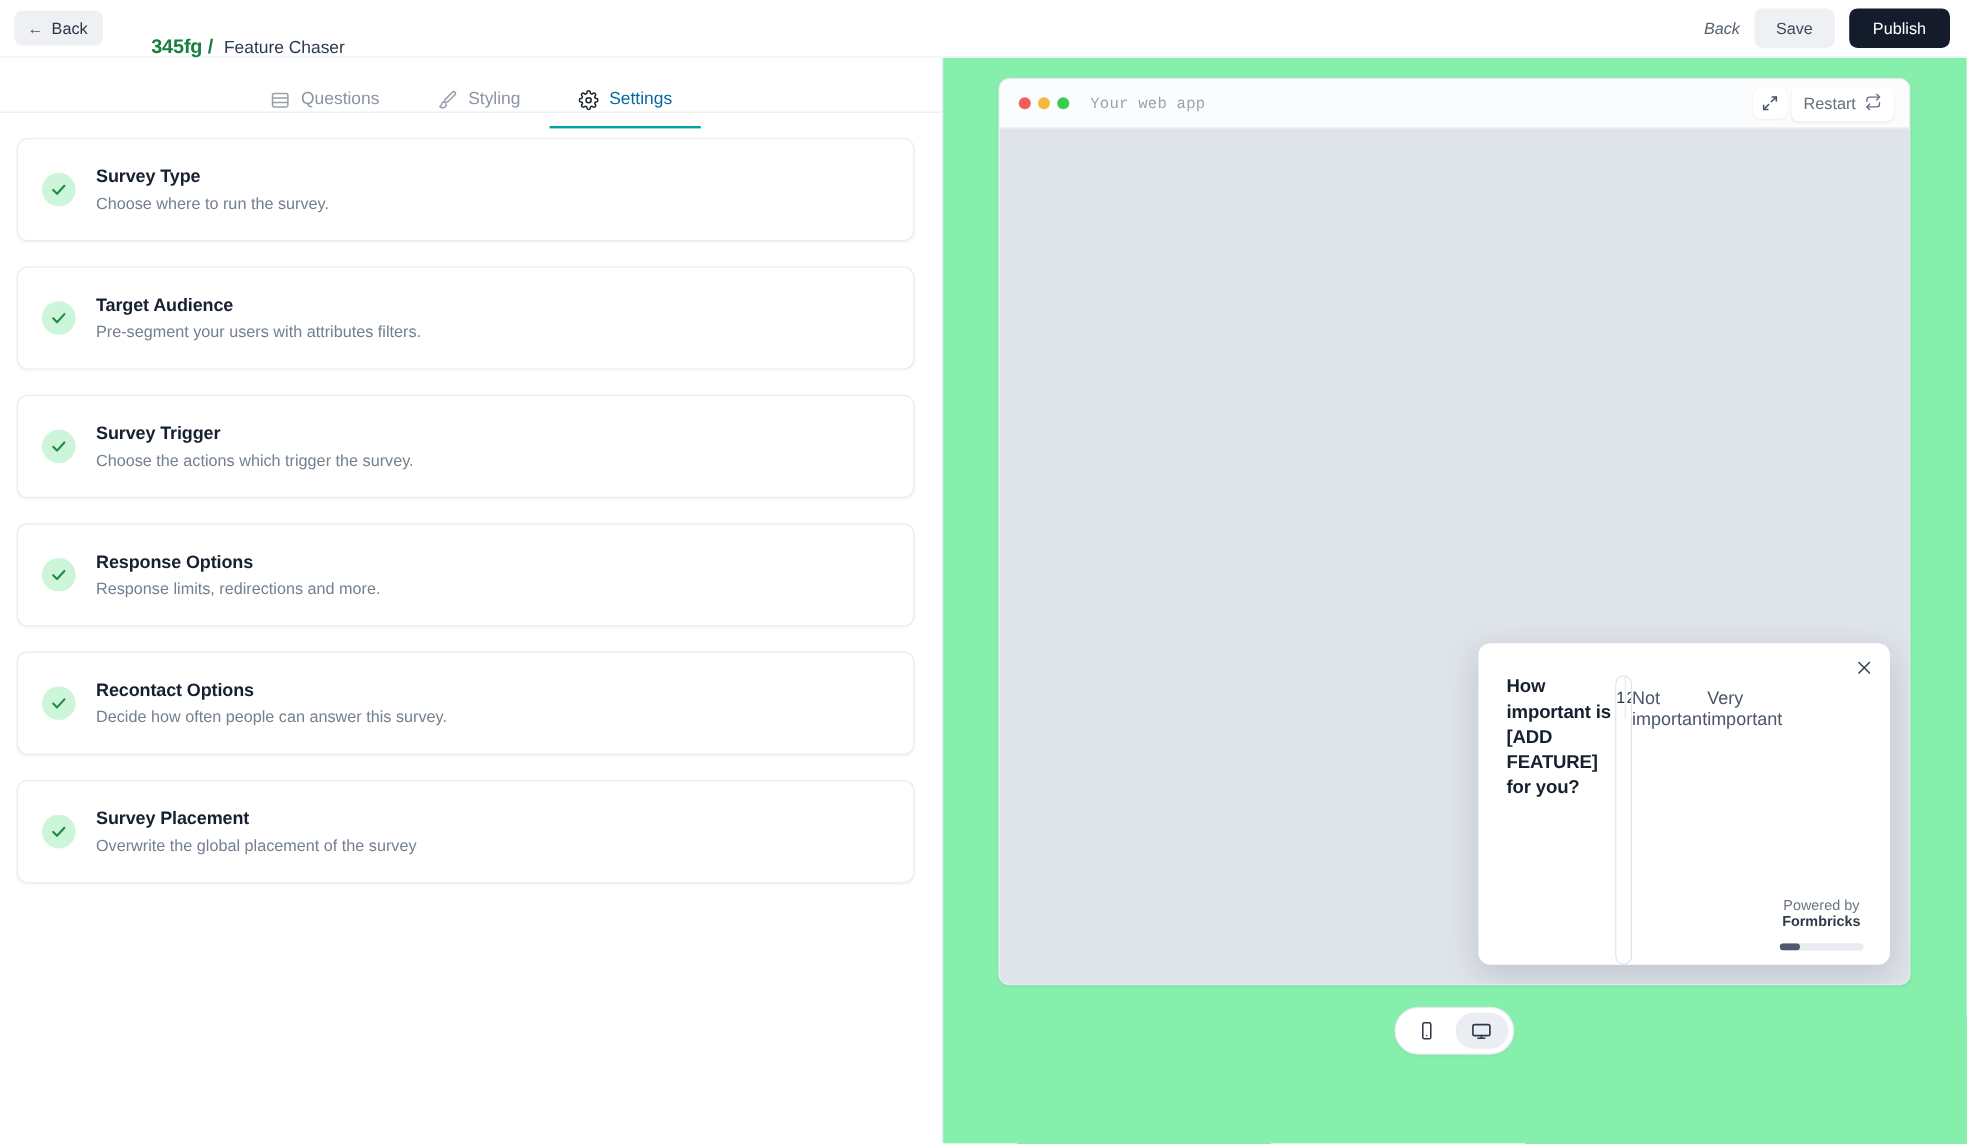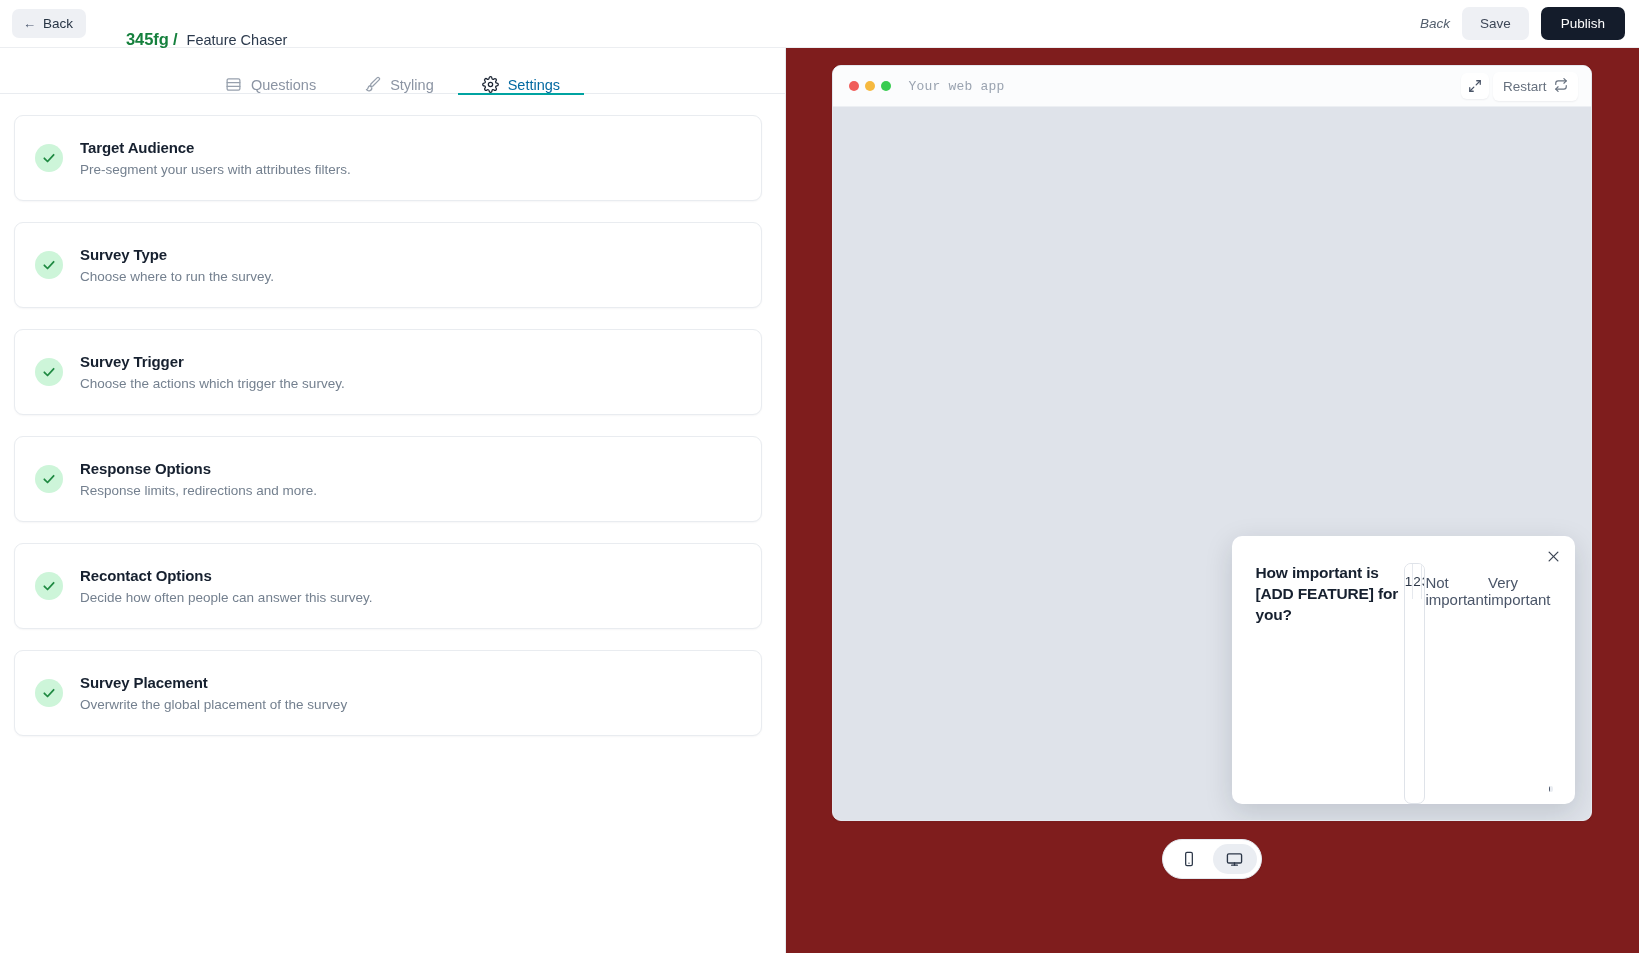--- a/index.html
+++ b/index.html
@@ -48,38 +48,38 @@
   }
 
   
   .body-split { display: flex; height: calc(953px - 48px); }
   .left-pane {
     width: 786px; border-right: 1px solid #e7eaee;
     display: flex; flex-direction: column;
     background: #fff;
   }
   .right-pane {
-    flex: 1; background: #7f1d1d;
+    flex: 1; background: #86efac;
     display: flex; flex-direction: column;
     align-items: center;
     padding: 17px 23px 0 21px;
   }
 
   
   .tabs {
     height: 46px; display: flex; justify-content: center; gap: 0;
     border-bottom: 1px solid #e9ecf0;
     background: #fff;
   }
   .tab {
-    display: flex; align-items: flex-end; gap: 9px;
+    display: flex; align-items: center; gap: 9px;
     padding: 0 24px; height: 46px;
     font-size: 14.5px; color: #8b94a3;
     cursor: pointer; border-bottom: 2px solid transparent;
-    position: relative; top: 1px;
+    position: relative; top: 13px;
   }
   .tab.active { color: #0369a1; border-bottom-color: #00a3a1; font-weight: 400; }
   .tab svg { display: block; }
 
   
   .cards { padding: 21px 23px 0 14px; overflow-y: auto; flex: 1; }
   .card {
     background: #fff;
     border: 1px solid #e9ecf0;
     border-radius: 9px;
@@ -291,34 +291,34 @@
 
     <div class="cards">
 
       <div class="card">
         <span class="check-circle">
           <svg width="14" height="14" viewBox="0 0 24 24" fill="none" stroke="#1f8a42" stroke-width="3" stroke-linecap="round" stroke-linejoin="round">
               <polyline points="4 12.5 9.5 18 20 6.5"></polyline>
             </svg>
         </span>
         <span class="card-text">
+          <span class="card-title">Survey Type</span>
+          <span class="card-sub">Choose where to run the survey.</span>
+        </span>
+      </div>
+
+      <div class="card">
+        <span class="check-circle">
+          <svg width="14" height="14" viewBox="0 0 24 24" fill="none" stroke="#1f8a42" stroke-width="3" stroke-linecap="round" stroke-linejoin="round">
+              <polyline points="4 12.5 9.5 18 20 6.5"></polyline>
+            </svg>
+        </span>
+        <span class="card-text">
           <span class="card-title">Target Audience</span>
           <span class="card-sub">Pre-segment your users with attributes filters.</span>
-        </span>
-      </div>
-
-      <div class="card">
-        <span class="check-circle">
-          <svg width="14" height="14" viewBox="0 0 24 24" fill="none" stroke="#1f8a42" stroke-width="3" stroke-linecap="round" stroke-linejoin="round">
-              <polyline points="4 12.5 9.5 18 20 6.5"></polyline>
-            </svg>
-        </span>
-        <span class="card-text">
-          <span class="card-title">Survey Type</span>
-          <span class="card-sub">Choose where to run the survey.</span>
         </span>
       </div>
 
       <div class="card">
         <span class="check-circle">
           <svg width="14" height="14" viewBox="0 0 24 24" fill="none" stroke="#1f8a42" stroke-width="3" stroke-linecap="round" stroke-linejoin="round">
               <polyline points="4 12.5 9.5 18 20 6.5"></polyline>
             </svg>
         </span>
         <span class="card-text">
@@ -419,20 +419,23 @@
             <div class="rating-cell">4</div>
             <div class="rating-cell">5</div>
           </div>
 
           <div class="rating-labels">
             <span>Not important</span>
             <span>Very important</span>
           </div>
 
           <div class="survey-footer">
+            <div class="powered">
+              <span>Powered by </span><b>Formbricks</b>
+            </div>
             <div class="progress-track">
               <div class="progress-fill" id="progress-fill" style="width: 25%;"></div>
             </div>
           </div>
         </div>
 
       </div>
     </div>
 
     <div class="device-toggle">

